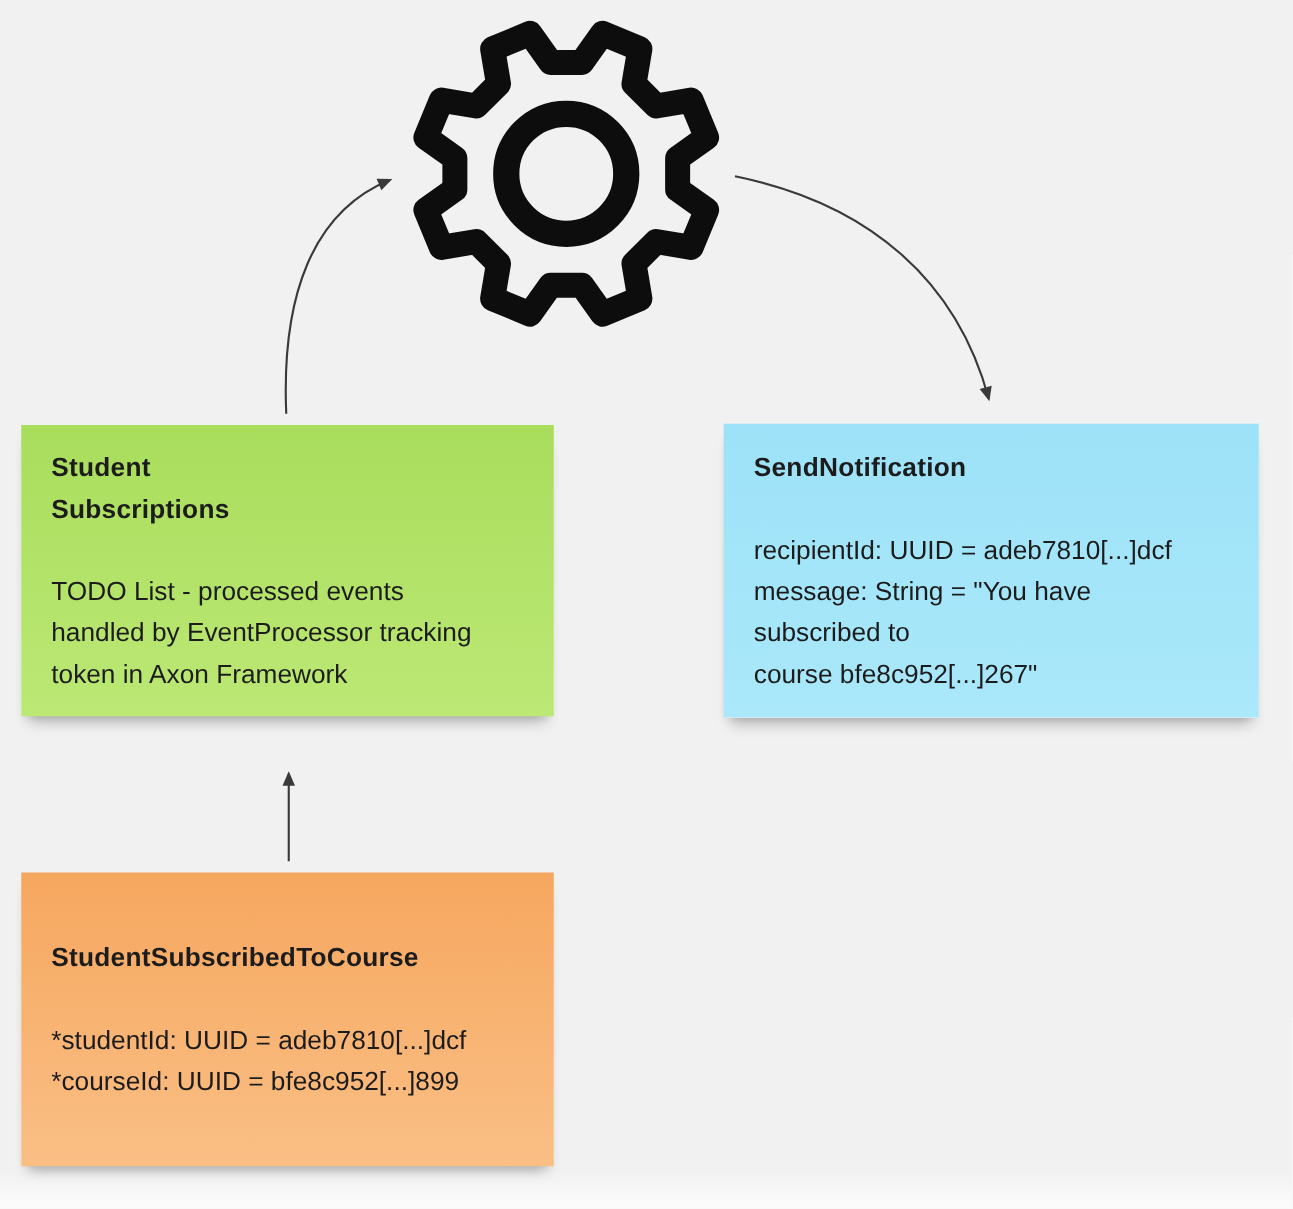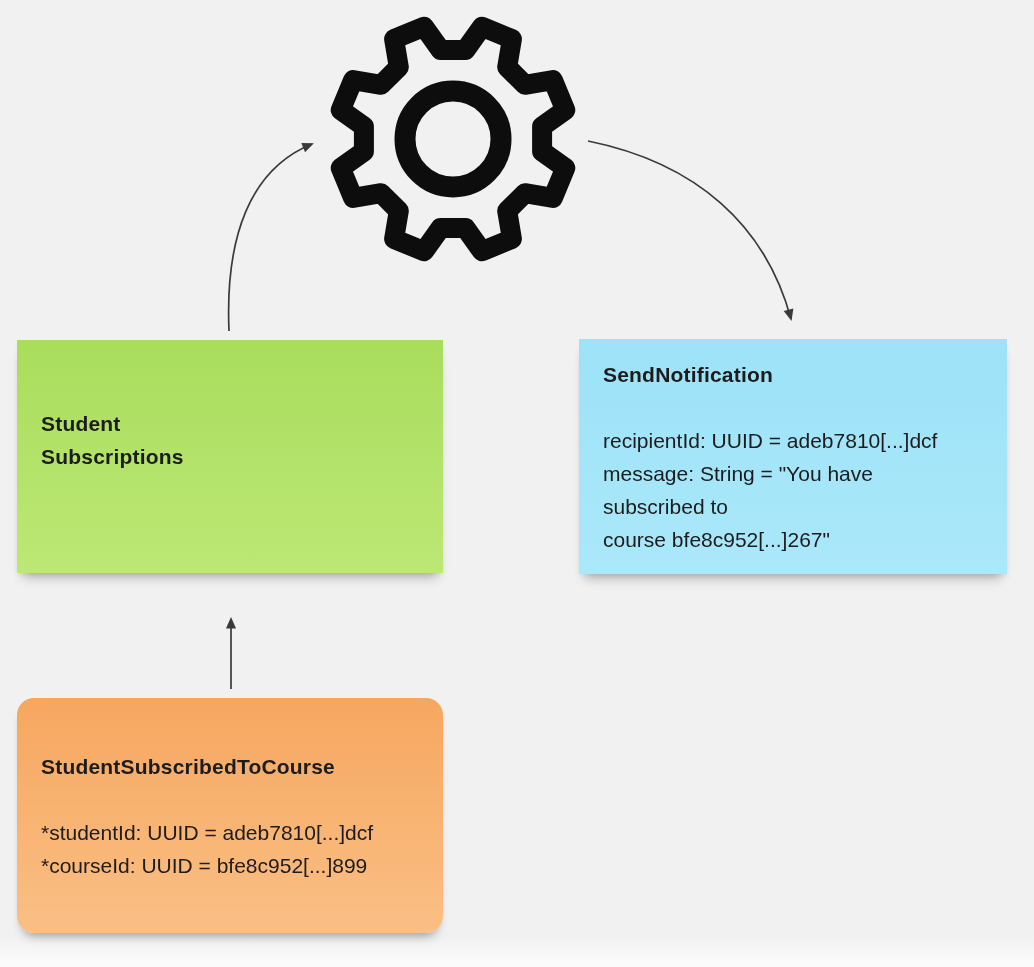--- a/index.html
+++ b/index.html
@@ -76,30 +76,33 @@
     <path class="connector" d="M 229 331 C 225 237, 250 169, 312 144" fill="none" stroke-width="1.7" marker-end="url(#arrow-head)" stroke="#3a3a3a"></path>
 
     <path class="connector" d="M 588 141 C 697 163, 766 226, 791 319" fill="none" stroke-width="1.7" marker-end="url(#arrow-head)" stroke="#3a3a3a"></path>
 
     <path class="connector" d="M 231 689 L 231 619" fill="none" stroke-width="1.7" marker-end="url(#arrow-head)" stroke="#3a3a3a"></path>
   </svg>
 
   <div id="note-student-subscriptions" class="sticky-note" style="background: linear-gradient(rgb(169, 221, 92) 0%, rgb(188, 232, 117) 100%);">
     <p class="note-title">Student
 Subscriptions</p>
+    <p class="note-body">TODO List - processed events
+handled by EventProcessor tracking
+token in Axon Framework</p>
   </div>
 
   <div id="note-send-notification" class="sticky-note" style="background: linear-gradient(rgb(157, 226, 248) 0%, rgb(170, 232, 250) 100%);">
     <p class="note-title">SendNotification</p>
     <p class="note-body">recipientId: UUID = adeb7810[...]dcf
 message: String = "You have
 subscribed to
 course bfe8c952[...]267"</p>
   </div>
 
-  <div id="note-subscribed-to-course" class="sticky-note" style="background: linear-gradient(rgb(246, 167, 95) 0%, rgb(250, 191, 133) 100%); border-radius: 17px;">
+  <div id="note-subscribed-to-course" class="sticky-note" style="background: linear-gradient(rgb(246, 167, 95) 0%, rgb(250, 191, 133) 100%);">
     <p class="note-title">StudentSubscribedToCourse</p>
     <p class="note-body">*studentId: UUID = adeb7810[...]dcf
 *courseId: UUID = bfe8c952[...]899</p>
   </div>
 
   <div class="bottom-fade"></div>
 </div>
 
 </body></html>

